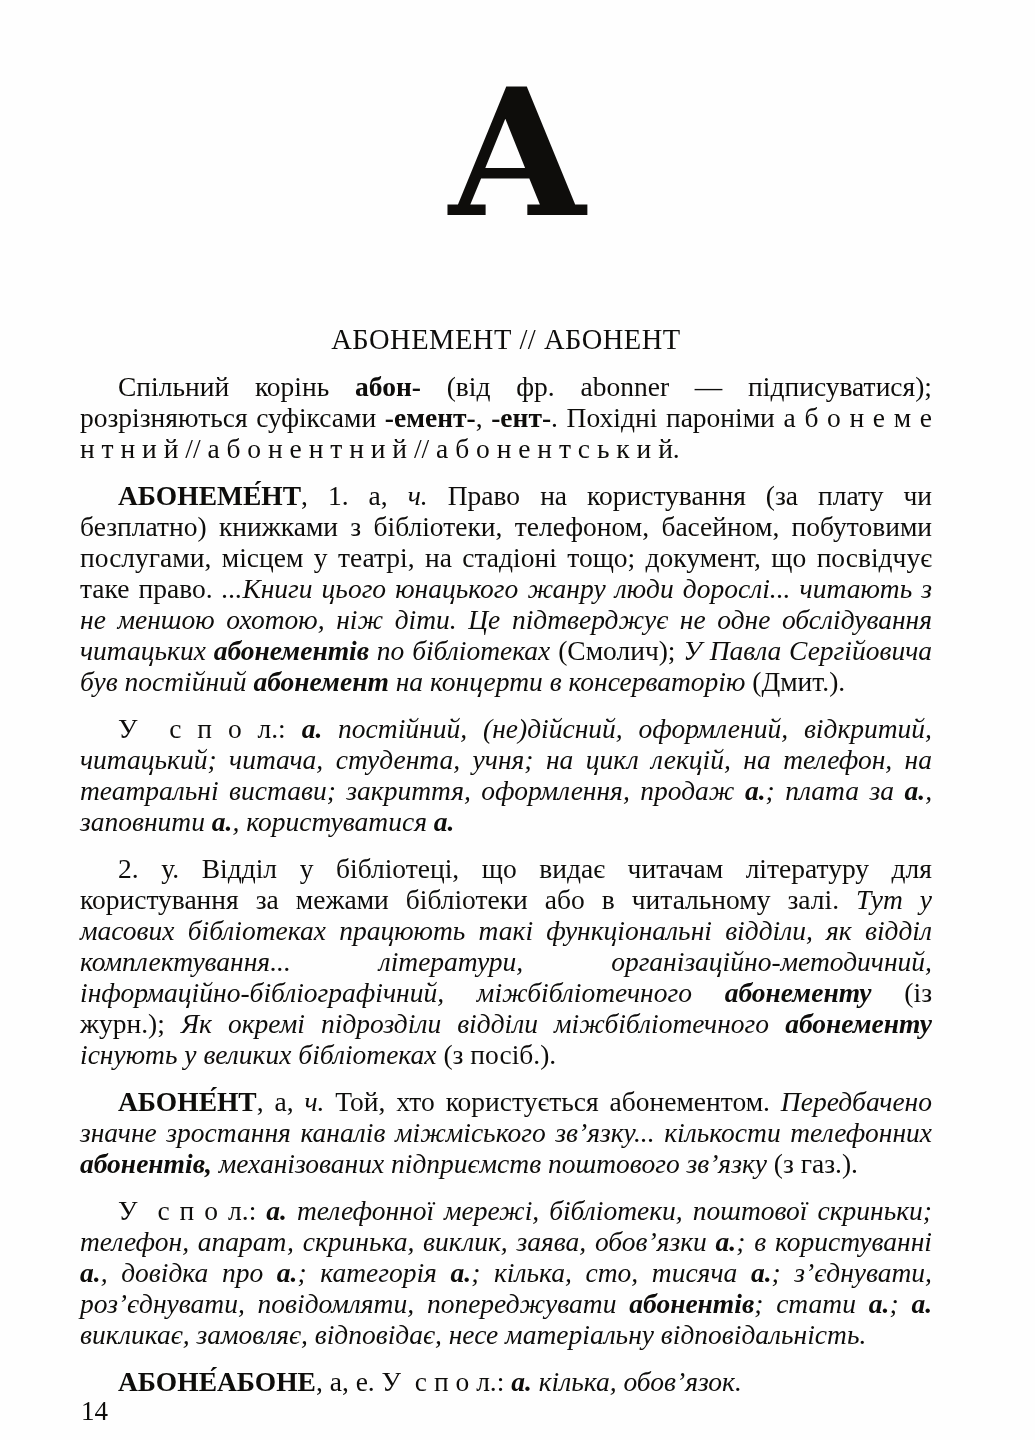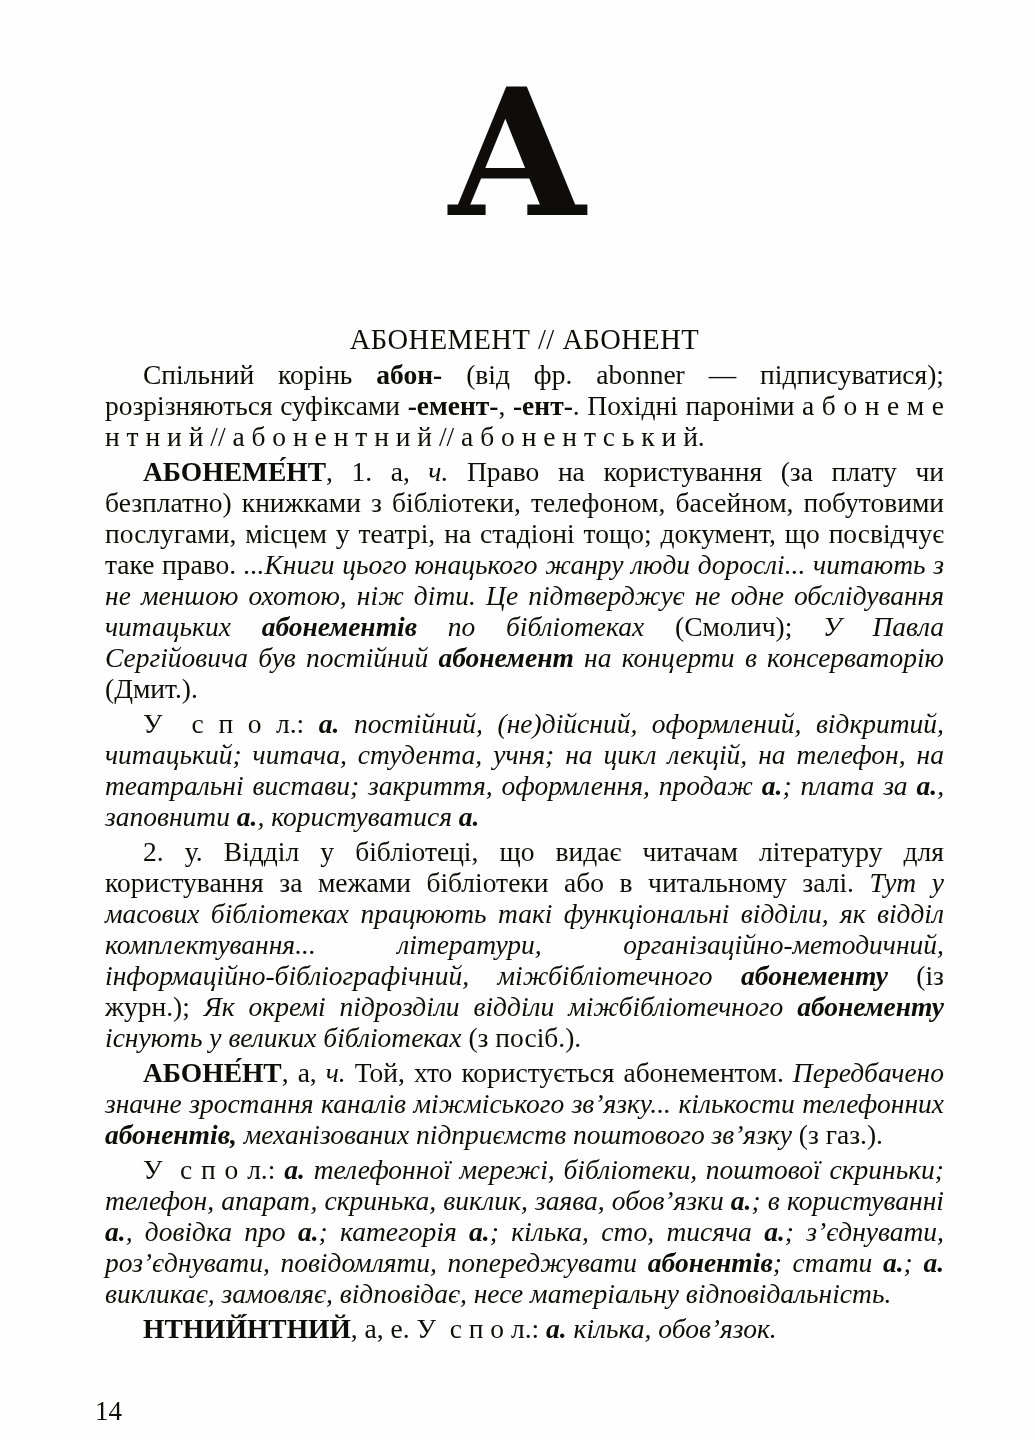--- a/index.html
+++ b/index.html
@@ -20,44 +20,44 @@
   .section-letter {
     text-align: center;
     font-family: "DejaVu Serif", serif;
     font-weight: 700;
     font-size: 176px;
     line-height: 1;
     padding-top: 66px;
     height: 176px;
   }
   .article {
-    padding: 0 87px 0 101px;
+    padding: 0 87px 0 64px;
     font-size: 27.5px;
     line-height: 31px;
     text-align: justify;
   }
   .article-title {
     margin: 82px 0 0 0;
     text-align: center;
     text-indent: 0;
     font-size: 28.5px;
     font-weight: 400;
     letter-spacing: 0.5px;
   }
   .article p {
-    margin: 4px;
+    margin: 16px;
     text-indent: 38px;
   }
   .run-r  { font-weight: 400; font-style: normal; }
   .run-b  { font-weight: 700; font-style: normal; }
   .run-i  { font-weight: 400; font-style: italic; }
   .run-bi { font-weight: 700; font-style: italic; }
   .page-number {
     position: absolute;
-    left: 95px;
+    left: 81px;
     top: 1396px;
     font-size: 27px;
     line-height: 31px;
   }
 </style>
 </head>
 <body>
 
 <div class="page">
 
@@ -73,18 +73,18 @@
     <p><span class="run-r">У&nbsp; с п о л.: </span><span class="run-bi">а.</span><span class="run-i"> постійний, (не)дійсний, оформлений, відкритий, читацький; читача, студента, учня; на цикл лекцій, на телефон, на театральні вистави; закриття, оформлення, продаж </span><span class="run-bi">а.</span><span class="run-i">; плата за </span><span class="run-bi">а.</span><span class="run-i">, заповнити </span><span class="run-bi">а.</span><span class="run-i">, користуватися </span><span class="run-bi">а.</span></p>
 
     <p><span class="run-r">2. у. Відділ у бібліотеці, що видає читачам літературу для користування за межами бібліотеки або в читальному залі. </span><span class="run-i">Тут у масових бібліотеках працюють такі функціональні відділи, як відділ комплектування... літератури, організаційно-методичний, інформаційно-бібліографічний, міжбібліотечного </span><span class="run-bi">абонементу</span><span class="run-r"> (із журн.); </span><span class="run-i">Як окремі підрозділи відділи міжбібліотечного </span><span class="run-bi">абонементу</span><span class="run-i"> існують у великих бібліотеках </span><span class="run-r">(з посіб.).</span></p>
 
 
     <p><span class="run-b">АБОНЕ́НТ</span><span class="run-r">, а, </span><span class="run-i">ч.</span><span class="run-r"> Той, хто користується абонементом. </span><span class="run-i">Передбачено значне зростання каналів міжміського зв’язку... кількости телефонних </span><span class="run-bi">абонентів,</span><span class="run-i"> механізованих підприємств поштового зв’язку </span><span class="run-r">(з газ.).</span></p>
 
     <p><span class="run-r">У&nbsp; с п о л.: </span><span class="run-bi">а.</span><span class="run-i"> телефонної мережі, бібліотеки, поштової скриньки; телефон, апарат, скринька, виклик, заява, обов’язки </span><span class="run-bi">а.</span><span class="run-i">; в користуванні </span><span class="run-bi">а.</span><span class="run-i">, довідка про </span><span class="run-bi">а.</span><span class="run-i">; категорія </span><span class="run-bi">а.</span><span class="run-i">; кілька, сто, тисяча </span><span class="run-bi">а.</span><span class="run-i">; з’єднувати, роз’єднувати, повідомляти, попереджувати </span><span class="run-bi">абонентів</span><span class="run-i">; стати </span><span class="run-bi">а.</span><span class="run-i">; </span><span class="run-bi">а.</span><span class="run-i"> викликає, замовляє, відповідає, несе матеріальну відповідальність.</span></p>
 
 
-    <p><span class="run-b">НТНИЙ́НТНИЙ</span><span class="run-r">, а, е. У&nbsp; с п о л.: </span><span class="run-bi">а.</span><span class="run-i"> кілька, обов’язок.</span></p>
+    <p><span class="run-b">АБОНЕ́АБОНЕ</span><span class="run-r">, а, е. У&nbsp; с п о л.: </span><span class="run-bi">а.</span><span class="run-i"> кілька, обов’язок.</span></p>
   </div>
 
   <div class="page-number">14</div>
 
 </div>
 
 </body></html>

